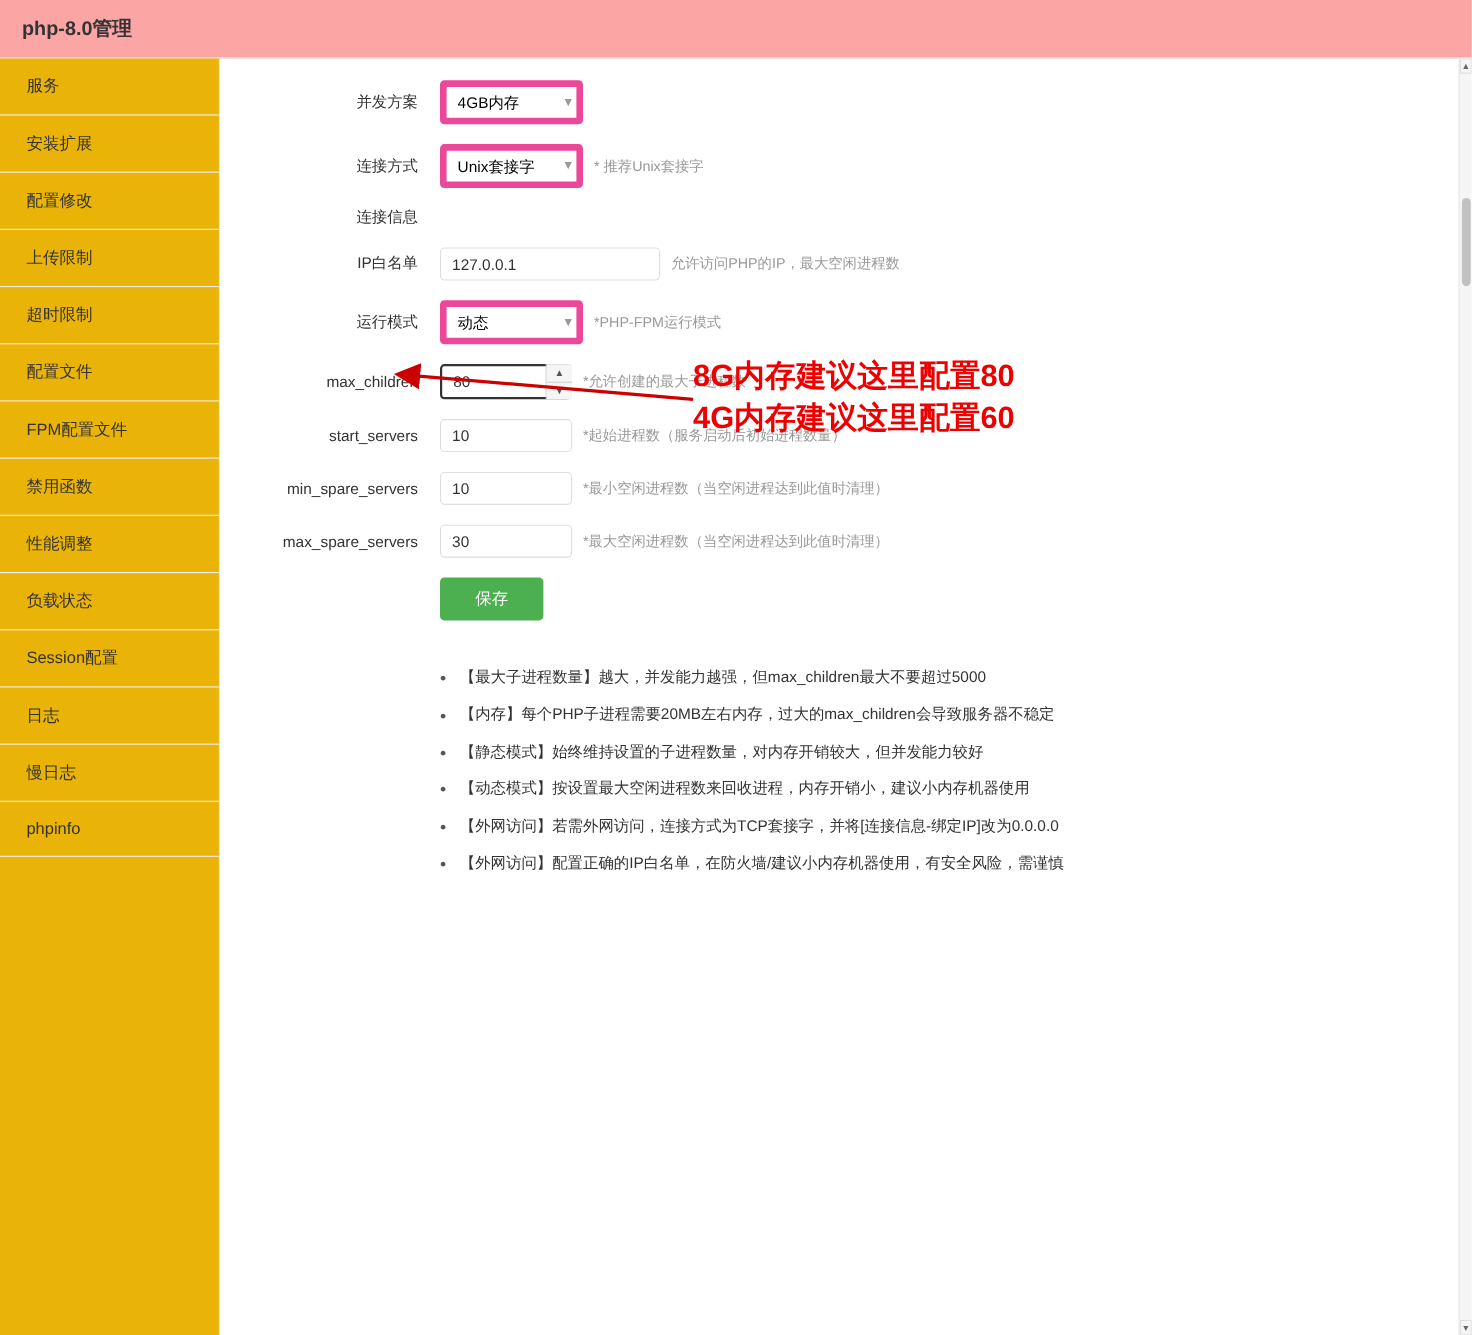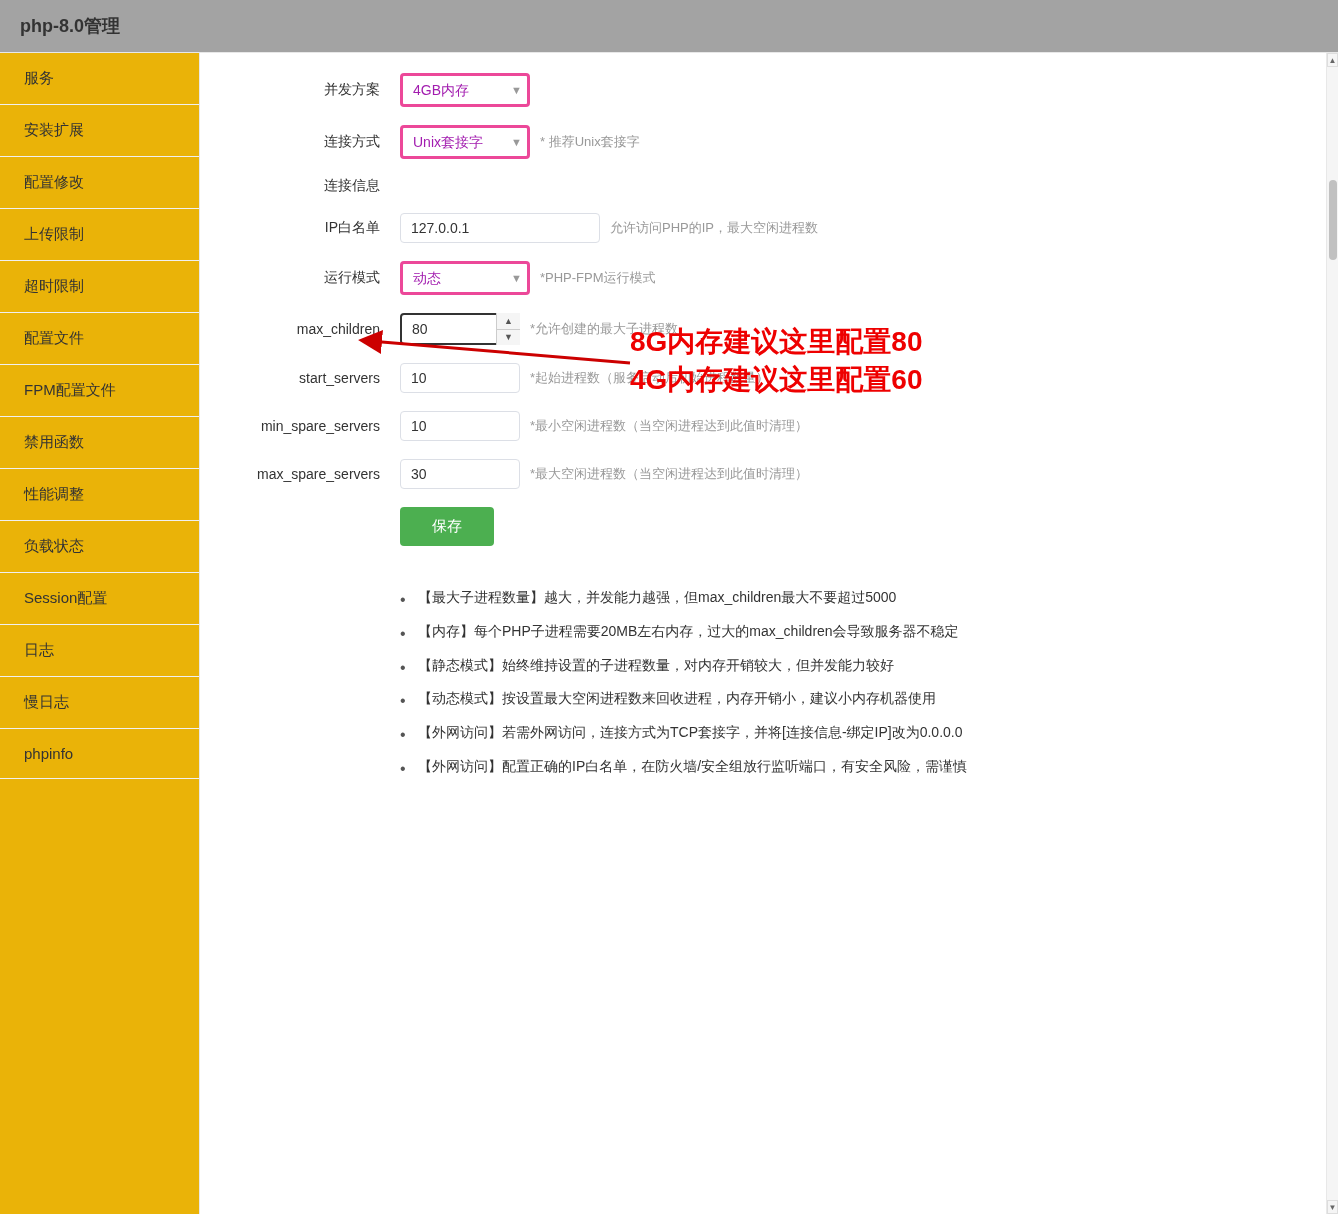--- a/index.html
+++ b/index.html
@@ -1,19 +1,19 @@
 <!DOCTYPE html>
 <html><head>
   <meta charset="utf-8">
   <style>
     * { box-sizing: border-box; margin: 0; padding: 0; }
     body { font-family: "Microsoft YaHei", "PingFang SC", sans-serif; font-size: 14px; background: #fff; display: flex; flex-direction: column; height: 1214px; width: 1338px; overflow: hidden; }
 
     .title-bar {
-      background: #a3a3a3;
+      background: #fca5a5;
       padding: 14px 20px;
       font-size: 18px;
       font-weight: bold;
       color: #333;
       border-bottom: 1px solid #e8e8e8;
     }
 
     .main-layout {
       display: flex;
       flex: 1;
@@ -69,25 +69,25 @@
       flex-shrink: 0;
     }
     .form-control-wrap { display: flex; align-items: center; gap: 10px; }
 
     .select-wrapper {
       position: relative;
       display: inline-block;
     }
     .form-select {
       appearance: none;
-      border: 3px solid #ec4899;
+      border: 6px solid #ec4899;
       border-radius: 4px;
       padding: 6px 28px 6px 10px;
       font-size: 14px;
-      color: #a21caf;
+      color: #000000;
       background: #fff;
       cursor: pointer;
       min-width: 130px;
     }
     .select-arrow {
       position: absolute;
       right: 8px;
       top: 50%;
       transform: translateY(-50%);
       pointer-events: none;
@@ -318,21 +318,21 @@
     <div style="margin-bottom:20px;">
       <button class="save-btn">保存</button>
     </div>
 
     <ul class="notes-list">
       <li>【最大子进程数量】越大，并发能力越强，但max_children最大不要超过5000</li>
       <li>【内存】每个PHP子进程需要20MB左右内存，过大的max_children会导致服务器不稳定</li>
       <li>【静态模式】始终维持设置的子进程数量，对内存开销较大，但并发能力较好</li>
       <li>【动态模式】按设置最大空闲进程数来回收进程，内存开销小，建议小内存机器使用</li>
       <li>【外网访问】若需外网访问，连接方式为TCP套接字，并将[连接信息-绑定IP]改为0.0.0.0</li>
-      <li>【外网访问】配置正确的IP白名单，在防火墙/安全组放行监听端口，有安全风险，需谨慎</li>
+      <li>【外网访问】配置正确的IP白名单，在防火墙/建议小内存机器使用，有安全风险，需谨慎</li>
     </ul>
 
     <div class="arrow-overlay">
 
       <svg style="position:absolute;top:0;left:0;width:100%;height:100%;pointer-events:none;">
         <defs>
           <marker id="arrowhead" markerWidth="8" markerHeight="8" refX="4" refY="4" orient="auto">
             <path d="M0,0 L8,4 L0,8 Z" fill="#cc0000"></path>
           </marker>
         </defs>

